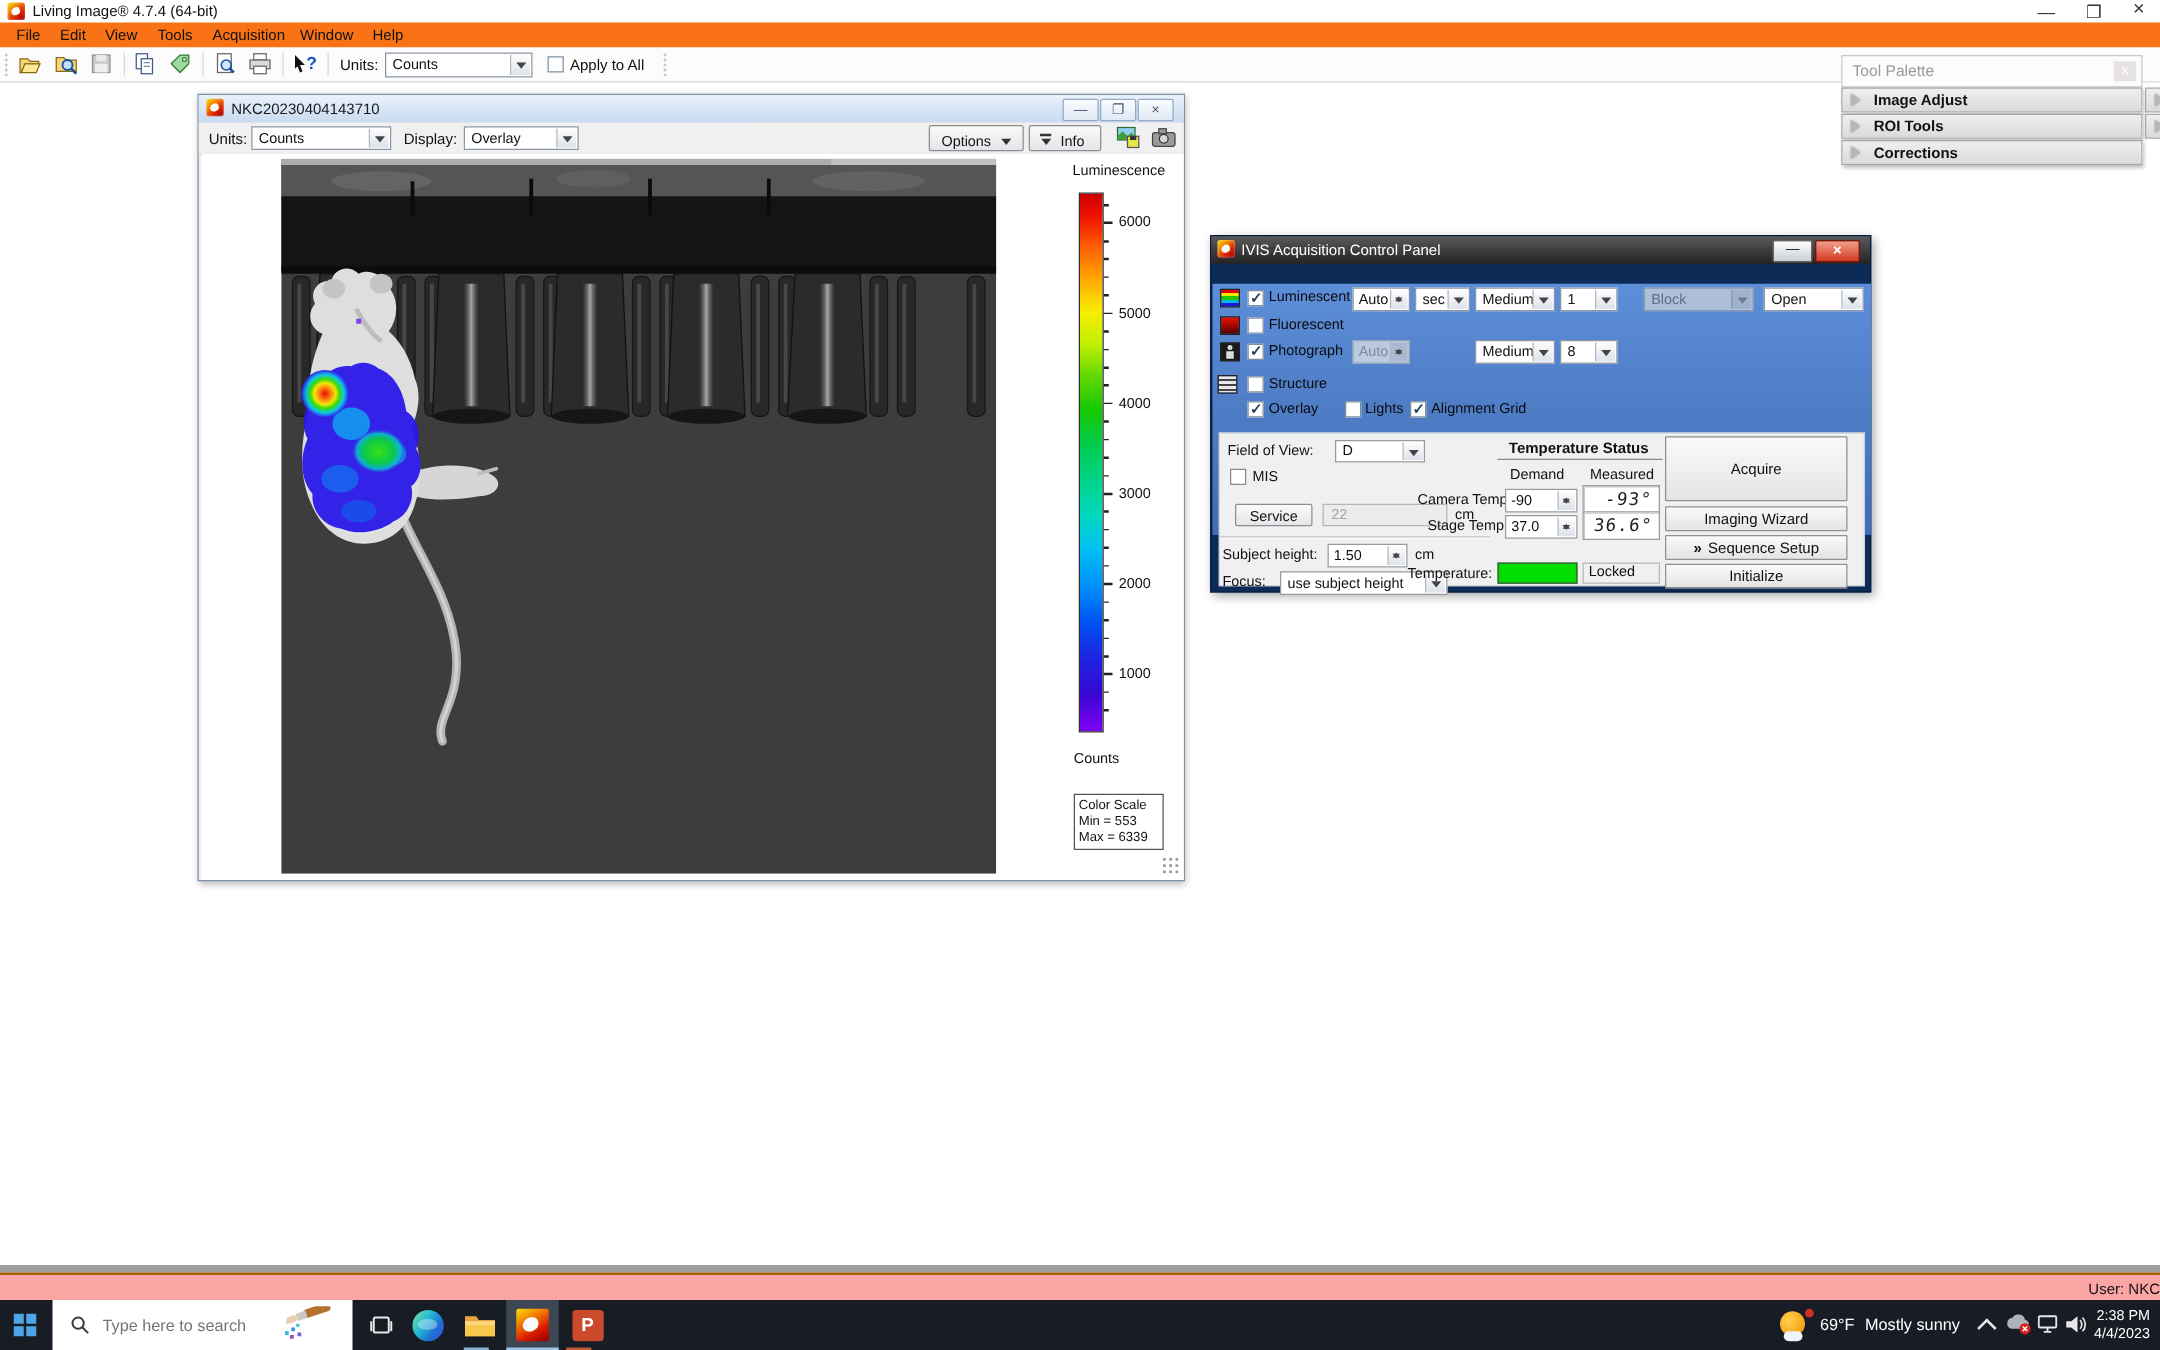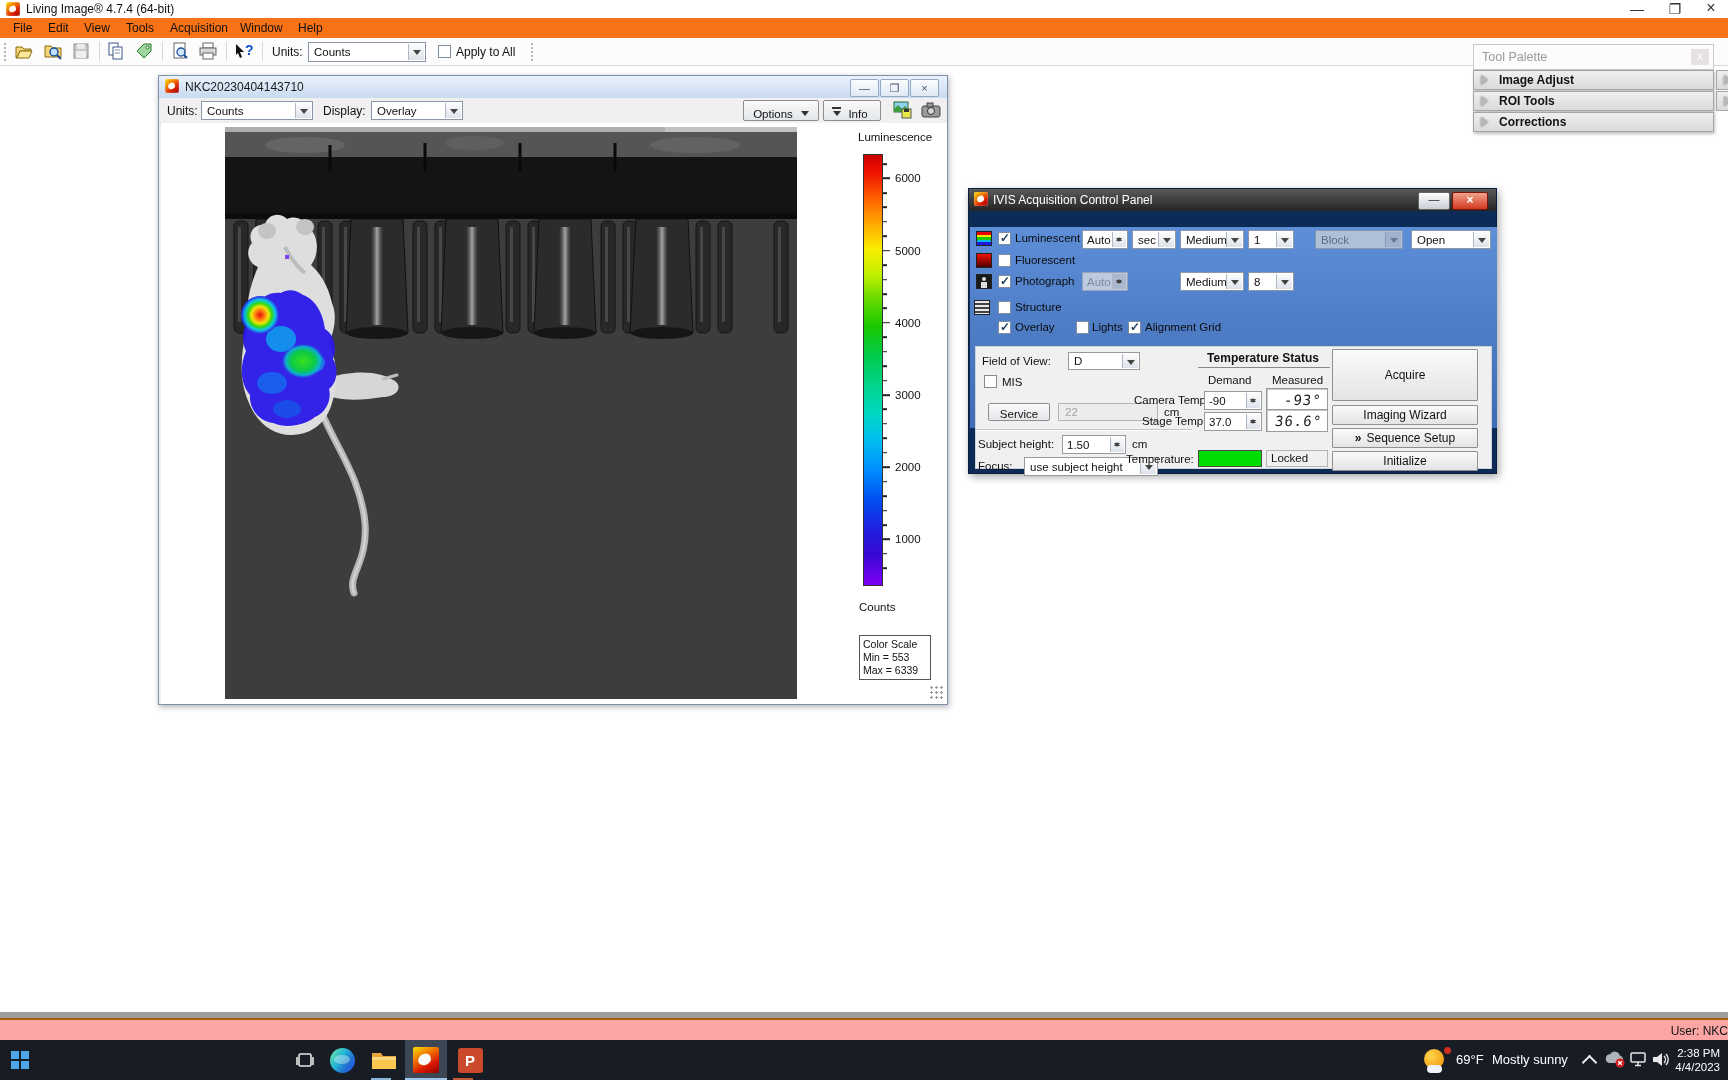--- a/index.html
+++ b/index.html
@@ -575,20 +575,41 @@
 
 <div class="abs" id="taskbar">
   <div class="abs tb-ic" style="left:0;">
     <div style="display:grid;grid-template-columns:8px 8px;grid-gap:2px;">
       <div style="width:8px;height:8px;background:#4da6e8;"></div>
         <div style="width:8px;height:8px;background:#4da6e8;"></div>
       <div style="width:8px;height:8px;background:#4da6e8;"></div>
         <div style="width:8px;height:8px;background:#4da6e8;"></div>
     </div>
   </div>
+  <div class="abs" id="search-box">
+    <svg width="16" height="16" viewBox="0 0 16 16" style="margin:0 8px 0 14px;">
+      <circle cx="6.5" cy="6.5" r="4.5" fill="none" stroke="#3a3a3a" stroke-width="1.6"></circle>
+      <line x1="10" y1="10" x2="14.5" y2="14.5" stroke="#3a3a3a" stroke-width="1.6"></line>
+    </svg>
+    <input placeholder="Type here to search" style="">
+    <svg width="44" height="30" viewBox="0 0 44 30" style="margin-left:2px;">
+      <g transform="rotate(-18 22 15)">
+        <rect x="20" y="2" width="22" height="7" rx="3" fill="#b5722f"></rect>
+        <rect x="14" y="3" width="8" height="6" fill="#c9c9c9"></rect>
+        <path d="M6 4 C10 3, 14 3, 15 6 C14 9, 9 10, 4 8 Z" fill="#e8cfae"></path>
+      </g>
+      <g fill="#35b8d8">
+          <rect x="2" y="20" width="3" height="3"></rect>
+          <rect x="7" y="17" width="3" height="3" fill="#4a90e0"></rect>
+          <rect x="12" y="21" width="3" height="3" fill="#7a5ad0"></rect>
+          <rect x="6" y="23" width="3" height="3" fill="#9a48c8"></rect>
+          <rect x="11" y="14" width="2.5" height="2.5" fill="#30c8c8"></rect>
+        </g>
+    </svg>
+  </div>
   <div class="abs tb-ic" style="left:285px;">
     <svg width="22" height="22" viewBox="0 0 22 22">
       <rect x="5" y="5" width="12" height="12" rx="1.5" fill="none" stroke="#e8e8e8" stroke-width="1.6"></rect>
       <path d="M3 8 v8" stroke="#e8e8e8" stroke-width="1.6"></path>
         <path d="M19 8 v8" stroke="#e8e8e8" stroke-width="1.6"></path>
     </svg>
   </div>
   <div class="abs tb-ic" style="left:322px;">
     <div style="width:25px;height:25px;border-radius:50%;background:linear-gradient(125deg,#6ee2a0 5%,#24b8d6 40%,#1f6fd0 70%,#2b4ff0 100%);position:relative;">
       <div style="position:absolute;left:4px;top:7px;width:16px;height:9px;border-radius:50%;background:rgba(255,255,255,.35);"></div>

